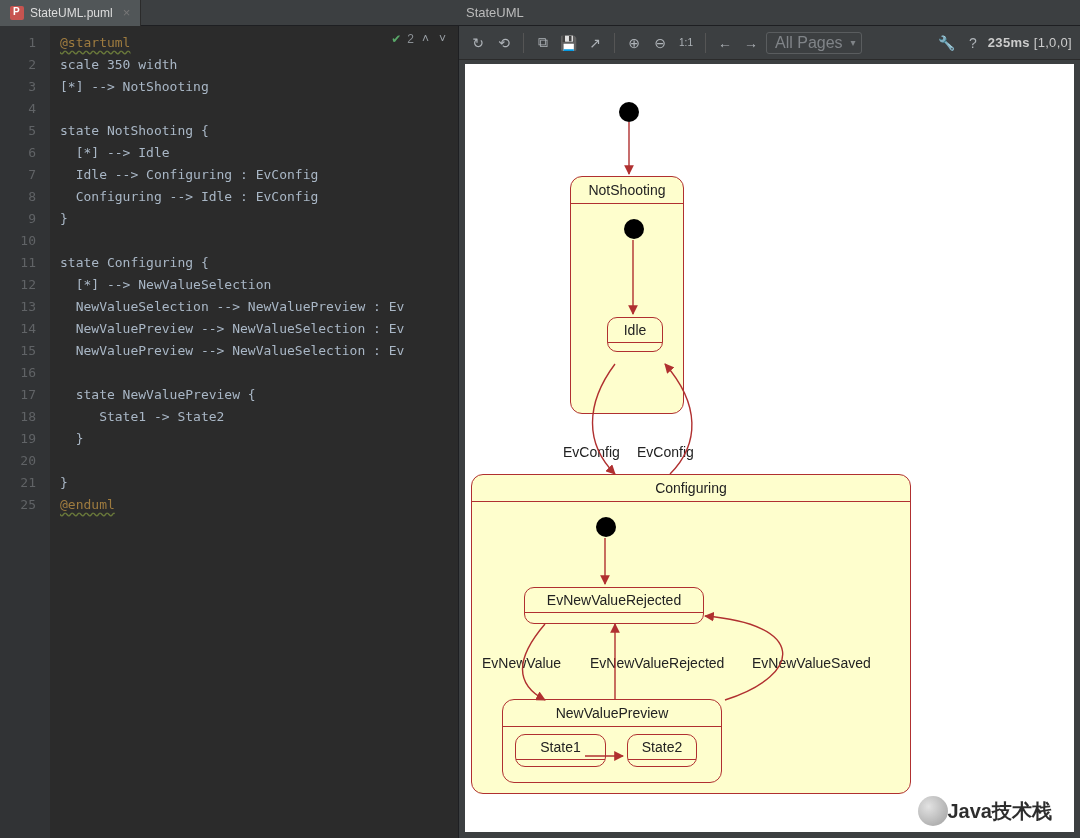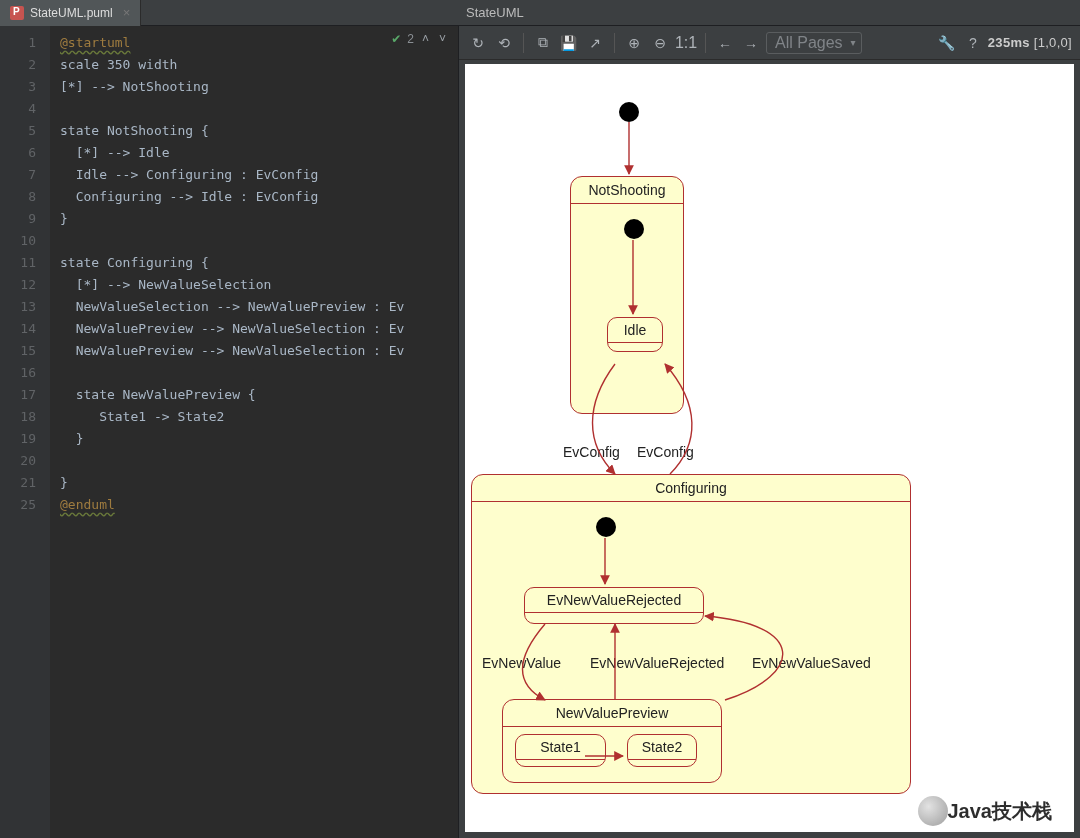--- a/index.html
+++ b/index.html
@@ -147,21 +147,21 @@
     <div class="toolbar">
       <span class="tbtn">↻</span>
       <span class="tbtn">⟲</span>
       <span class="vsep"></span>
       <span class="tbtn">⧉</span>
       <span class="tbtn">💾</span>
       <span class="tbtn">↗</span>
       <span class="vsep"></span>
       <span class="tbtn">⊕</span>
       <span class="tbtn">⊖</span>
-      <span class="tbtn" style="font-size:16px">1:1</span>
+      <span class="tbtn" style="font-size:10px">1:1</span>
       <span class="vsep"></span>
       <span class="tbtn">←</span>
       <span class="tbtn">→</span>
       <span class="combo">All Pages</span>
       <span class="spacer"></span>
       <span class="tbtn">🔧</span>
       <span class="tbtn">?</span>
       <span class="status">
         <b>235ms</b> <span>[1,0,0]</span>
       </span>

